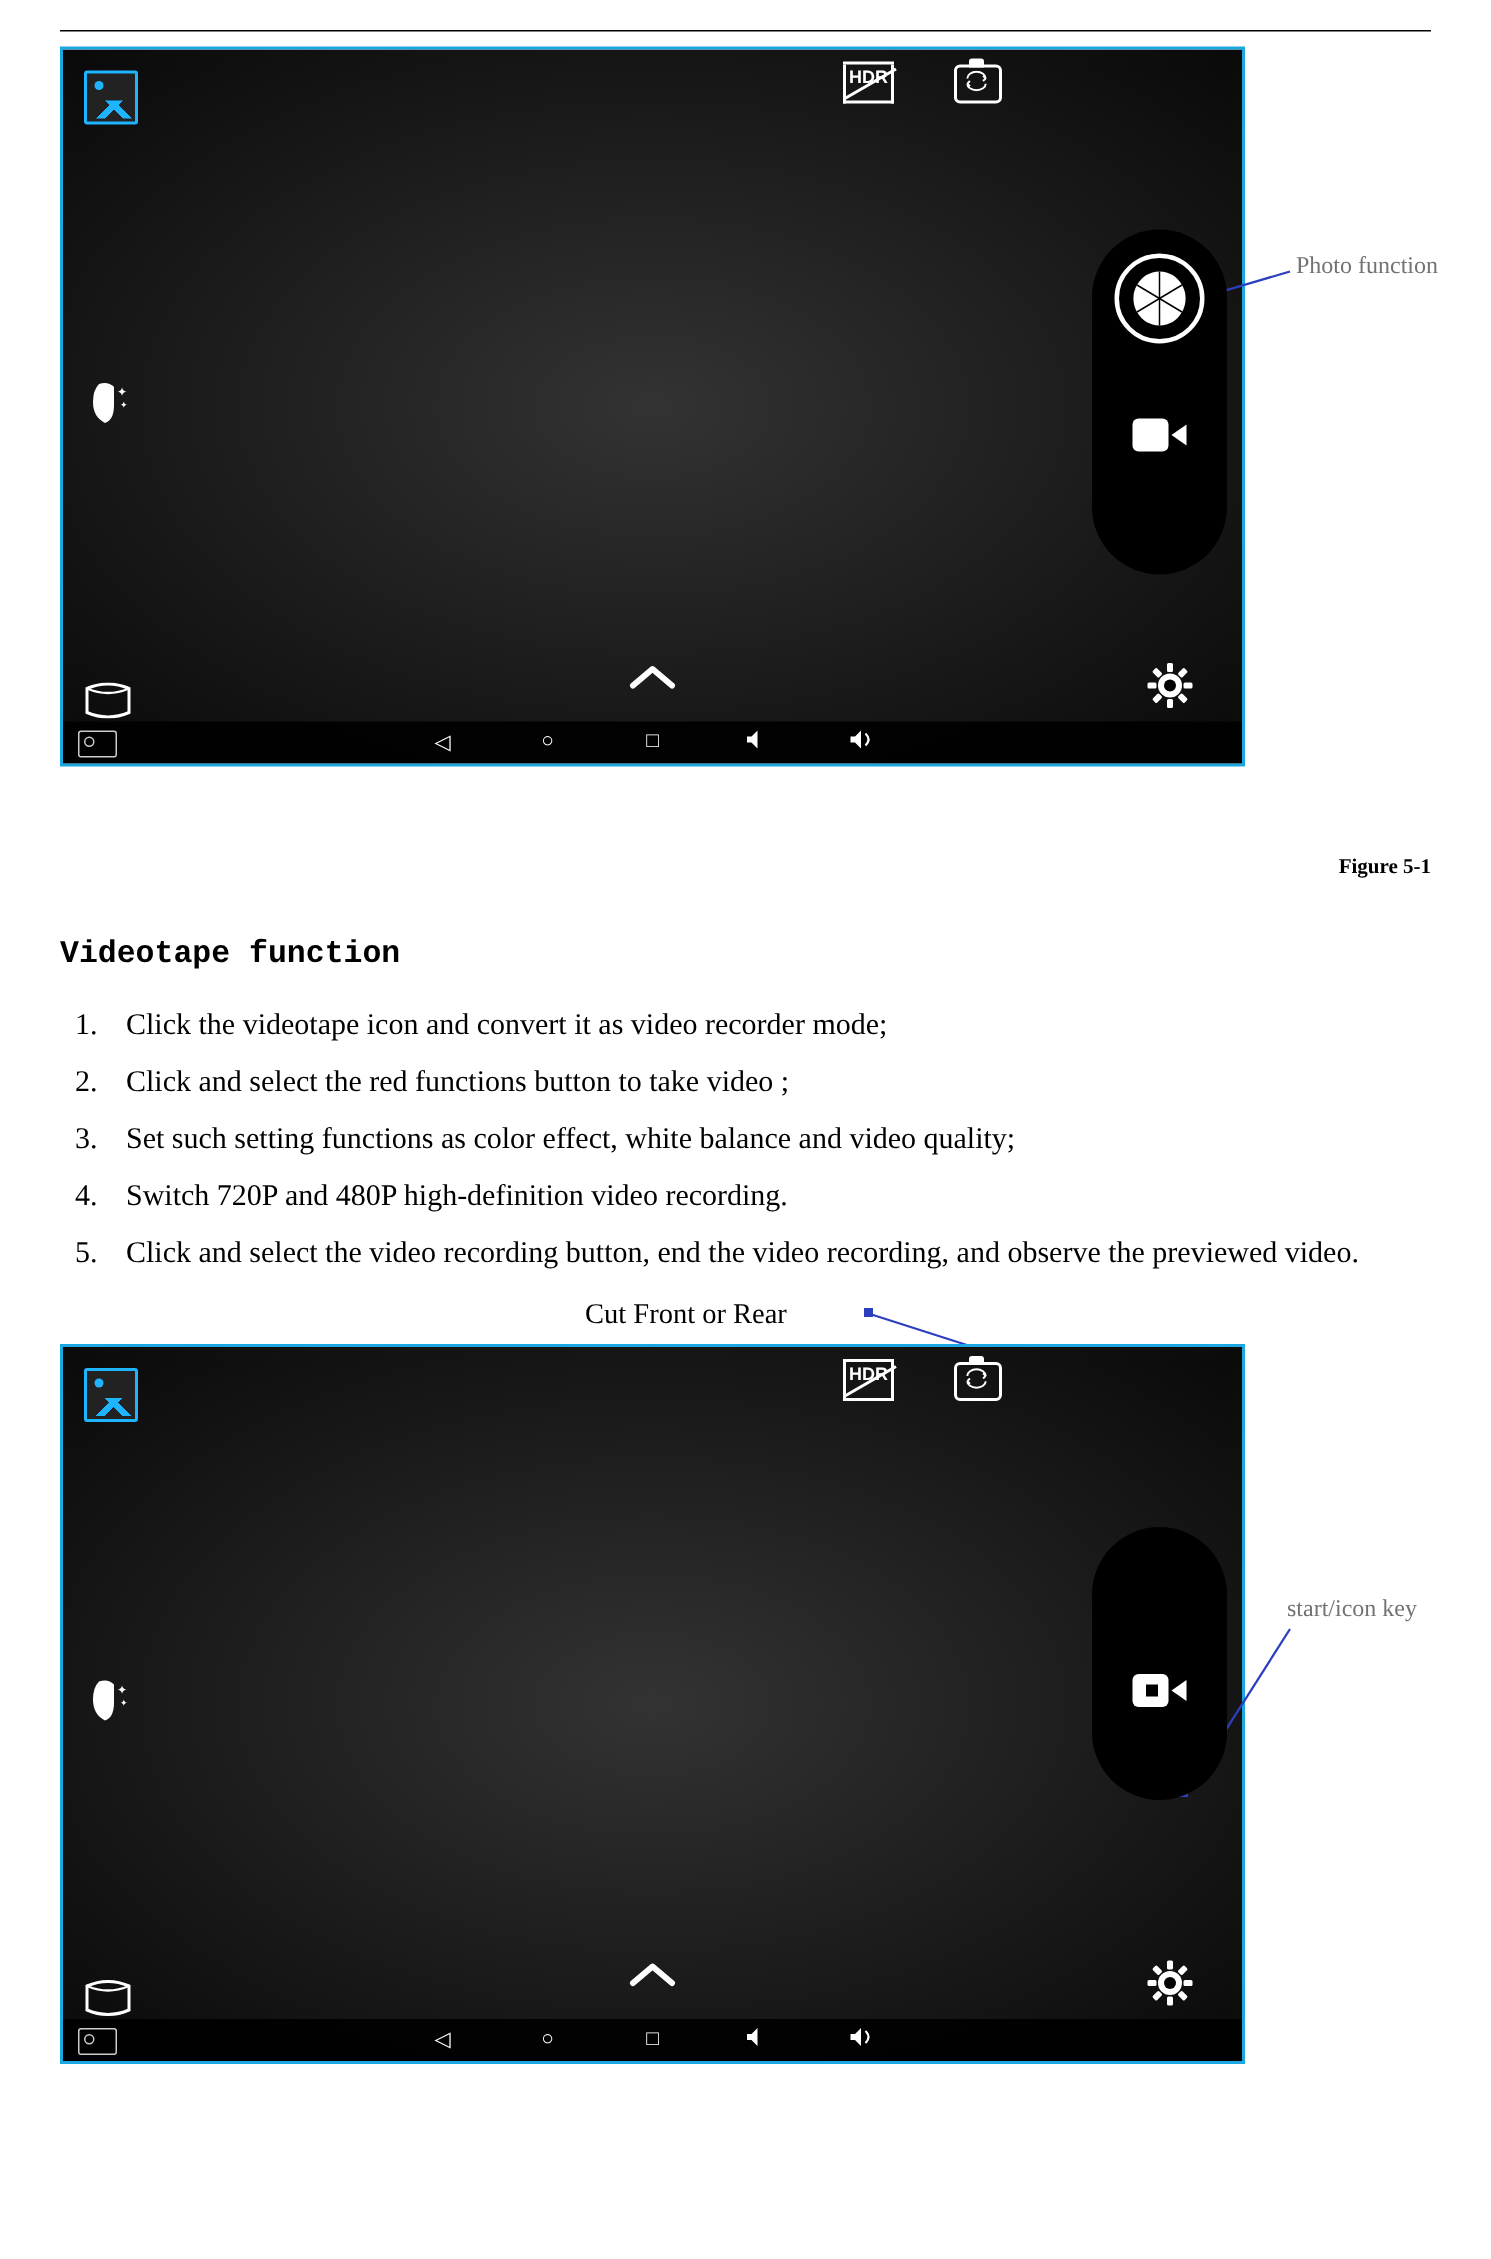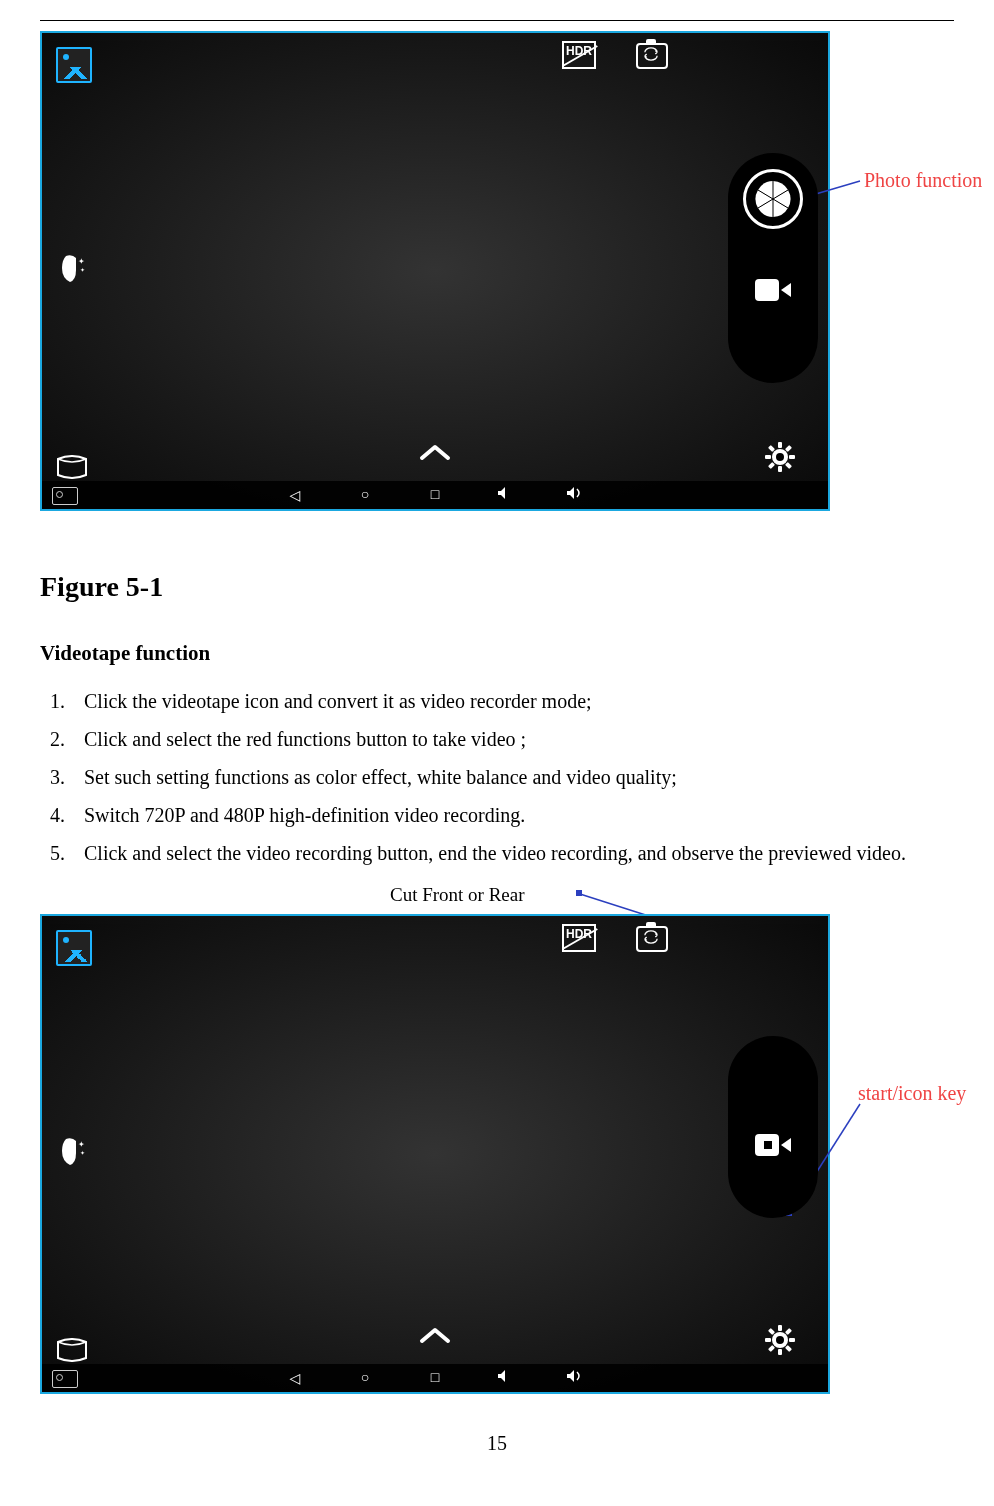--- a/index.html
+++ b/index.html
@@ -249,36 +249,37 @@
   }
   .nav-left::before {
     content: "";
     position: absolute;
     left: 3px; top: 3px;
     width: 5px; height: 5px;
     border: 1px solid #ccc;
     border-radius: 50%;
   }
   .caption {
-    text-align: left;
+    text-align: right;
     font-weight: bold;
-    font-size: 28px;
+    font-size: 14px;
     margin: 12px 0 38px 0;
   }
   .annotation {
     position: absolute;
-    font-size: 20px;
+    font-size: 16px;
     font-family: "Times New Roman", serif;
-    color: #ef4444;
+    color: #737373;
     white-space: nowrap;
   }
   h3.section {
     font-size: 21px;
     font-weight: bold;
     margin: 0 0 16px 0;
+    font-family: Liberation Mono, monospace;
   }
   ol.steps {
     font-size: 20px;
     line-height: 1.9;
     padding-left: 30px;
     margin: 0 0 12px 0;
   }
   ol.steps li {
     padding-left: 14px;
     text-align: justify;
@@ -536,15 +537,14 @@
       <div class="nav-left"></div>
     </div>
 
     <svg class="lead-svg" width="920" height="340">
       <line class="lead" x1="750" y1="300" x2="820" y2="190"></line>
       <rect x="746" y="296" width="6" height="6" fill="#2b3fbf"></rect>
     </svg>
     <div class="annotation" style="left:818px; top:168px;">start/icon key</div>
   </div>
 
-  <div class="page-num">15</div>
 
 </div>
 
 </body></html>

